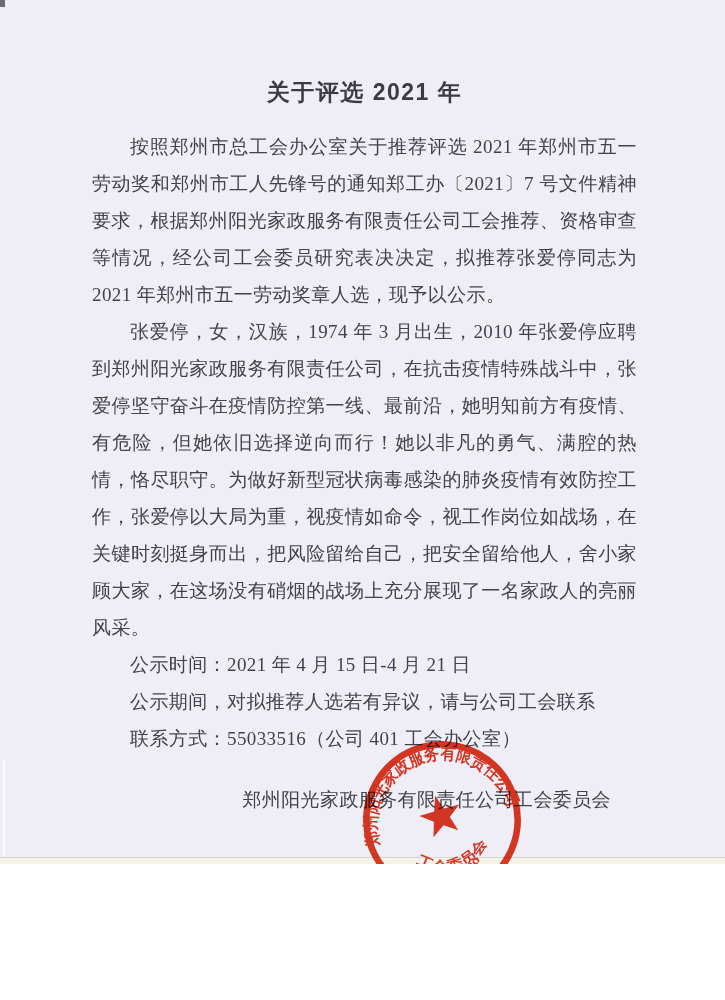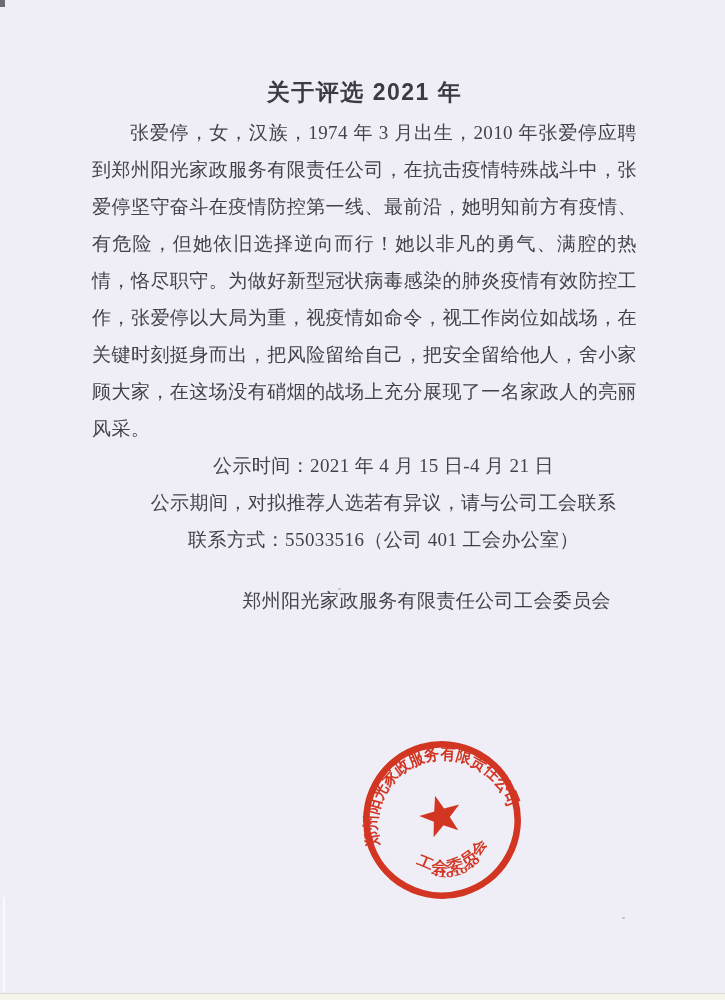--- a/index.html
+++ b/index.html
@@ -1,19 +1,19 @@
 <!DOCTYPE html>
 <html><head>
 <meta charset="utf-8">
 <style>
   html,body { margin:0; padding:0; }
   .page {
     position: relative;
     width: 725px;
-    height: 1000px;
+    height: 864px;
     background: #efeef7;
     color: #43424b;
     font-family: "Liberation Serif", "DejaVu Serif", serif;
     overflow: hidden;
   }
   
   .corner-mark {
     position: absolute; left: 0; top: 0;
     width: 5px; height: 7px;
     background: #4a4a52; opacity: .8;
@@ -51,21 +51,20 @@
     text-align: justify;
     text-indent: 2em;
     letter-spacing: .4px;
   }
   .para.first { margin-top: 14px; }
   .info-line {
     font-size: 19px;
     line-height: 37px;
     text-indent: 2em;
     letter-spacing: .4px;
-    text-align: center;
   }
   .sign-block {
     width: fit-content;
     margin: 24px 26px 0 auto;
     text-align: center;
     font-size: 19px;
     line-height: 37px;
     letter-spacing: .4px;
   }
   .seal {
@@ -93,20 +92,21 @@
   <div class="edge-line"></div>
   <div class="speck" style="left:622px; top:917px;"></div>
   <div class="speck" style="left:338px; top:588px;"></div>
 
   <div class="content">
 
     <div class="doc-title">
       <div>关于评选 2021 年</div>
     </div>
 
+    <p class="para first">按照郑州市总工会办公室关于推荐评选 2021 年郑州市五一劳动奖和郑州市工人先锋号的通知郑工办〔2021〕7 号文件精神要求，根据郑州阳光家政服务有限责任公司工会推荐、资格审查等情况，经公司工会委员研究表决决定，拟推荐张爱停同志为 2021 年郑州市五一劳动奖章人选，现予以公示。</p>
     <p class="para">张爱停，女，汉族，1974 年 3 月出生，2010 年张爱停应聘到郑州阳光家政服务有限责任公司，在抗击疫情特殊战斗中，张爱停坚守奋斗在疫情防控第一线、最前沿，她明知前方有疫情、有危险，但她依旧选择逆向而行！她以非凡的勇气、满腔的热情，恪尽职守。为做好新型冠状病毒感染的肺炎疫情有效防控工作，张爱停以大局为重，视疫情如命令，视工作岗位如战场，在关键时刻挺身而出，把风险留给自己，把安全留给他人，舍小家顾大家，在这场没有硝烟的战场上充分展现了一名家政人的亮丽风采。</p>
 
     <div class="info-line">公示时间：2021 年 4 月 15 日-4 月 21 日</div>
     <div class="info-line">公示期间，对拟推荐人选若有异议，请与公司工会联系</div>
     <div class="info-line">联系方式：55033516（公司 401 工会办公室）</div>
 
     <div class="sign-block">
       <div>郑州阳光家政服务有限责任公司工会委员会</div>
     </div>
 

